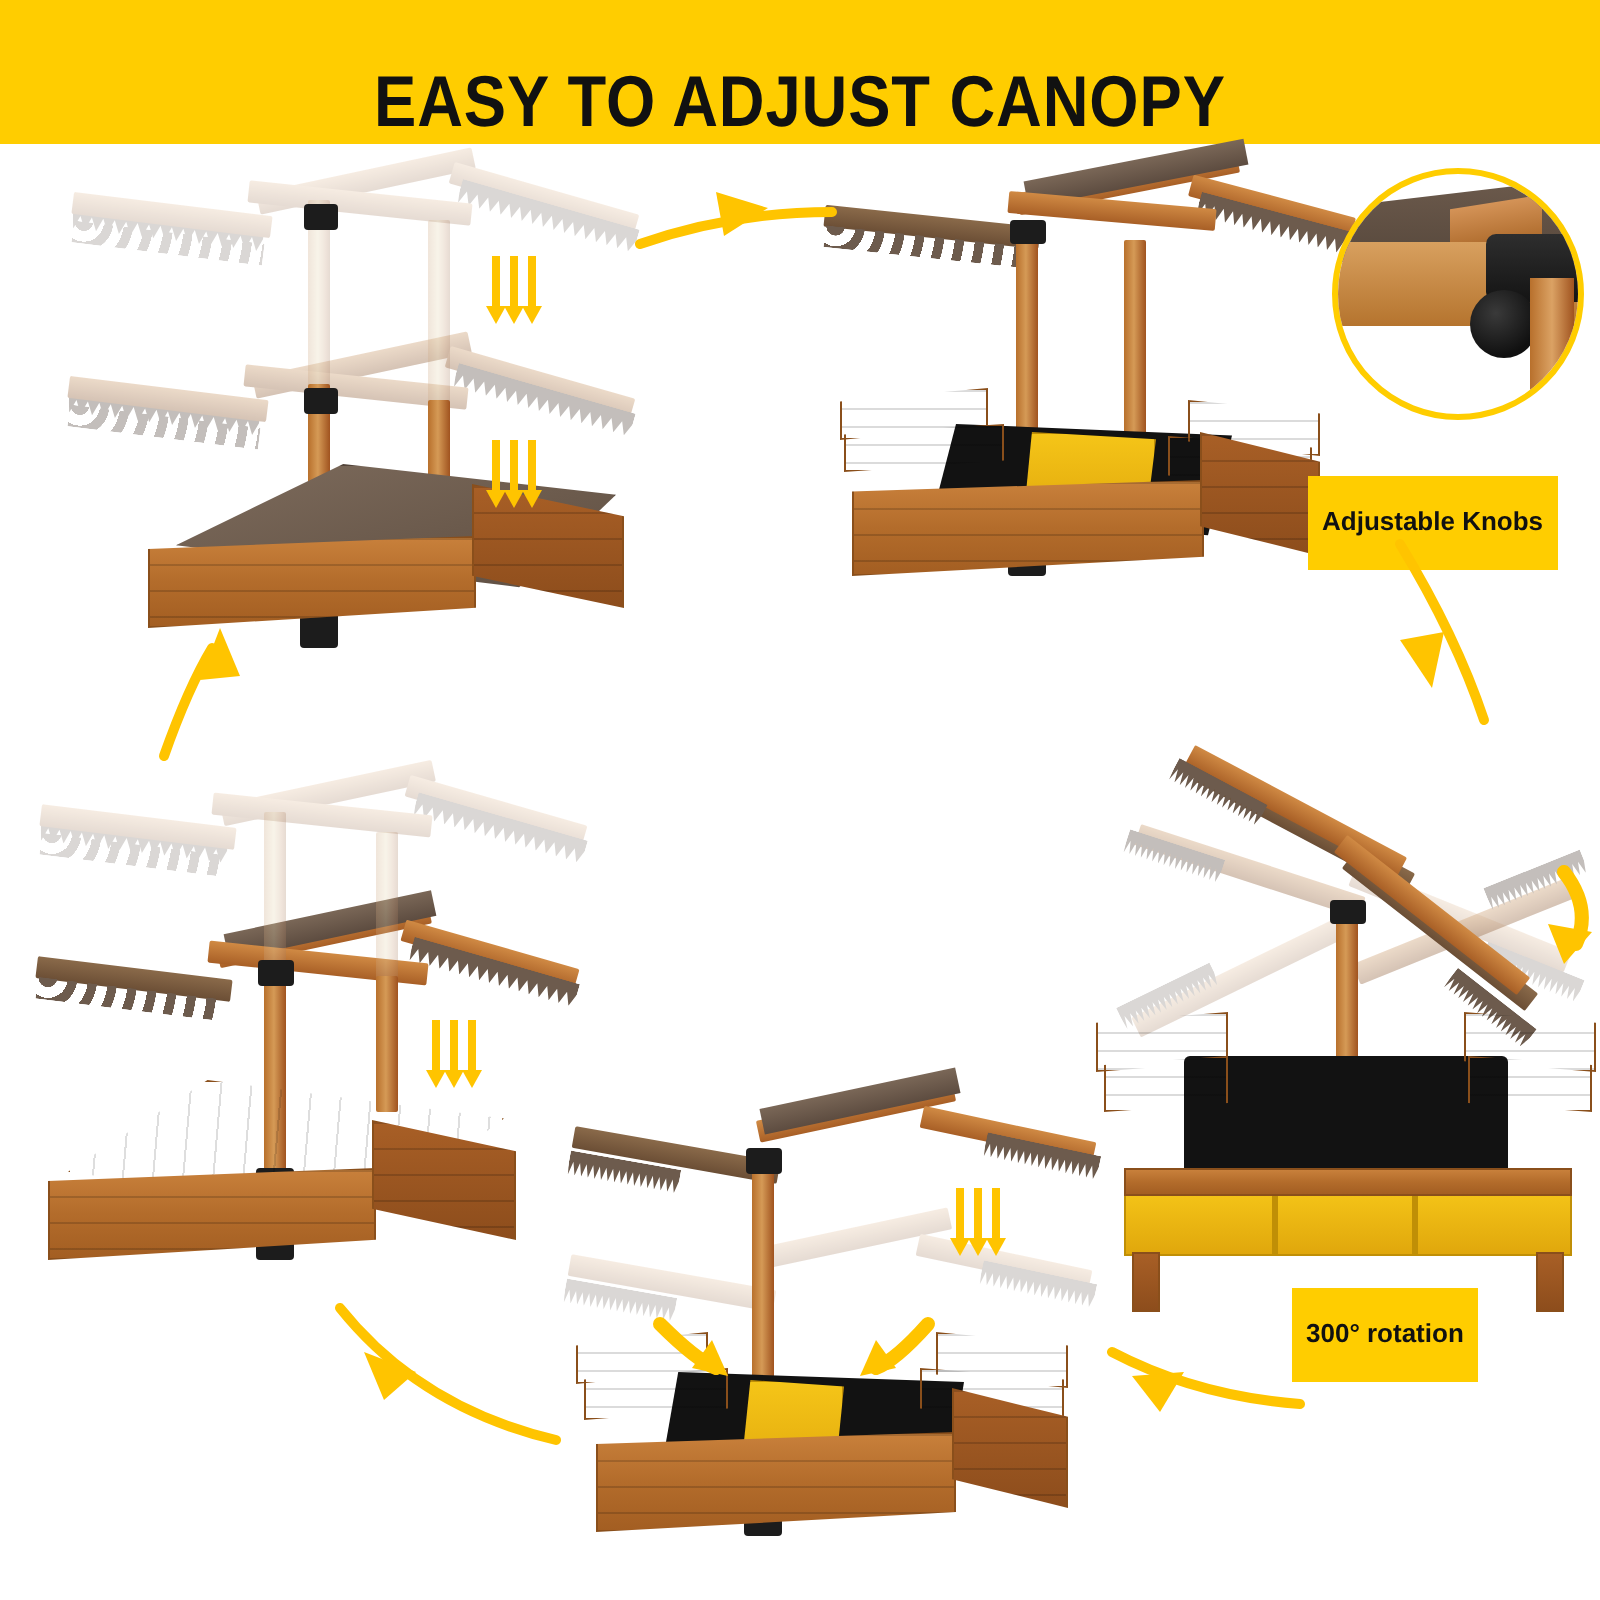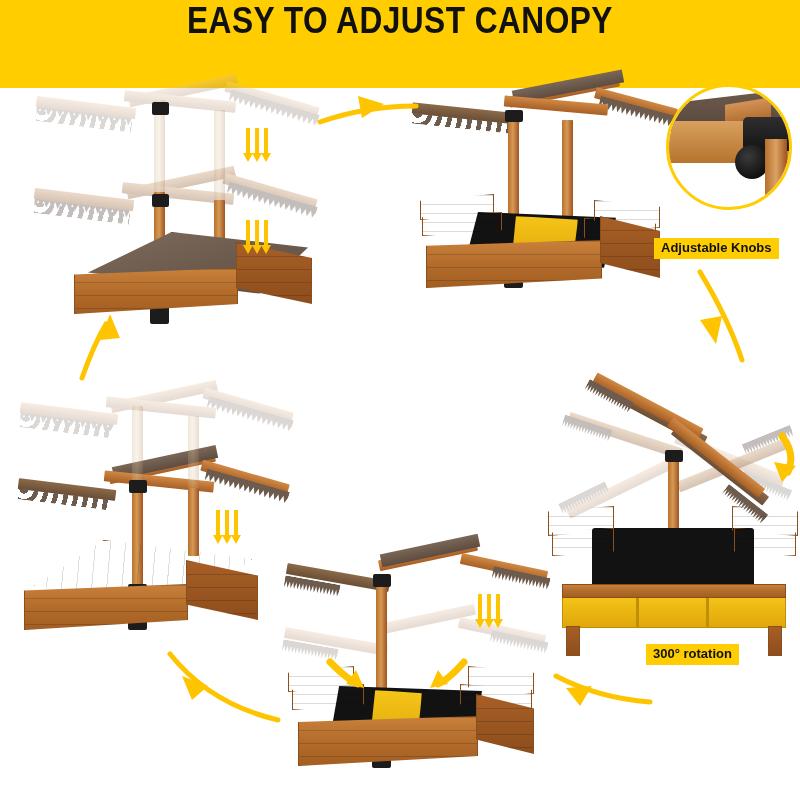--- a/index.html
+++ b/index.html
@@ -5,22 +5,22 @@
   html,body{margin:0;padding:0;}
   body{
     width:800px;height:800px;background:#ffffff;
     font-family:"Liberation Sans", sans-serif;
     overflow:hidden;position:relative;
   }
   #stage{position:relative;width:800px;height:800px;background:#fff;overflow:hidden;}
 
   
   .header-band{
-    position:absolute;left:0;top:0;width:800px;height:88px;
-    background:#FFCD00;display:flex;align-items:flex-start;justify-content:center;
+    position:absolute;left:0;top:0;width:800px;height:72px;
+    background:#FFCD00;display:flex;align-items:flex-end;justify-content:center;
   }
   .header-title{
     font-family:"Liberation Sans", sans-serif;
     font-weight:bold;font-size:36px;color:#111111;
     letter-spacing:0.5px;
     transform:scaleX(0.88);transform-origin:center;
     white-space:nowrap;
   }
 
   
@@ -89,21 +89,21 @@
     border-top:9px solid #FFC400;}
 
   
   .detail-circle{position:absolute;border-radius:50%;overflow:hidden;
     border:3px solid #FFCD00;box-sizing:border-box;background:#fff;}
   .dc-inner{position:absolute;inset:0;}
 
   
   .chip{position:absolute;background:#FFCD00;color:#111;
     font-weight:bold;font-size:13px;font-family:"Liberation Sans",sans-serif;
-    padding:3px 7px;white-space:nowrap;line-height:1.15;}
+    padding:16px 7px;white-space:nowrap;line-height:1.15;}
 </style>
 </head>
 <body>
 
 <div id="stage">
 
   <div class="header-band">
     <div class="header-title">EASY TO ADJUST CANOPY</div>
   </div>
 

